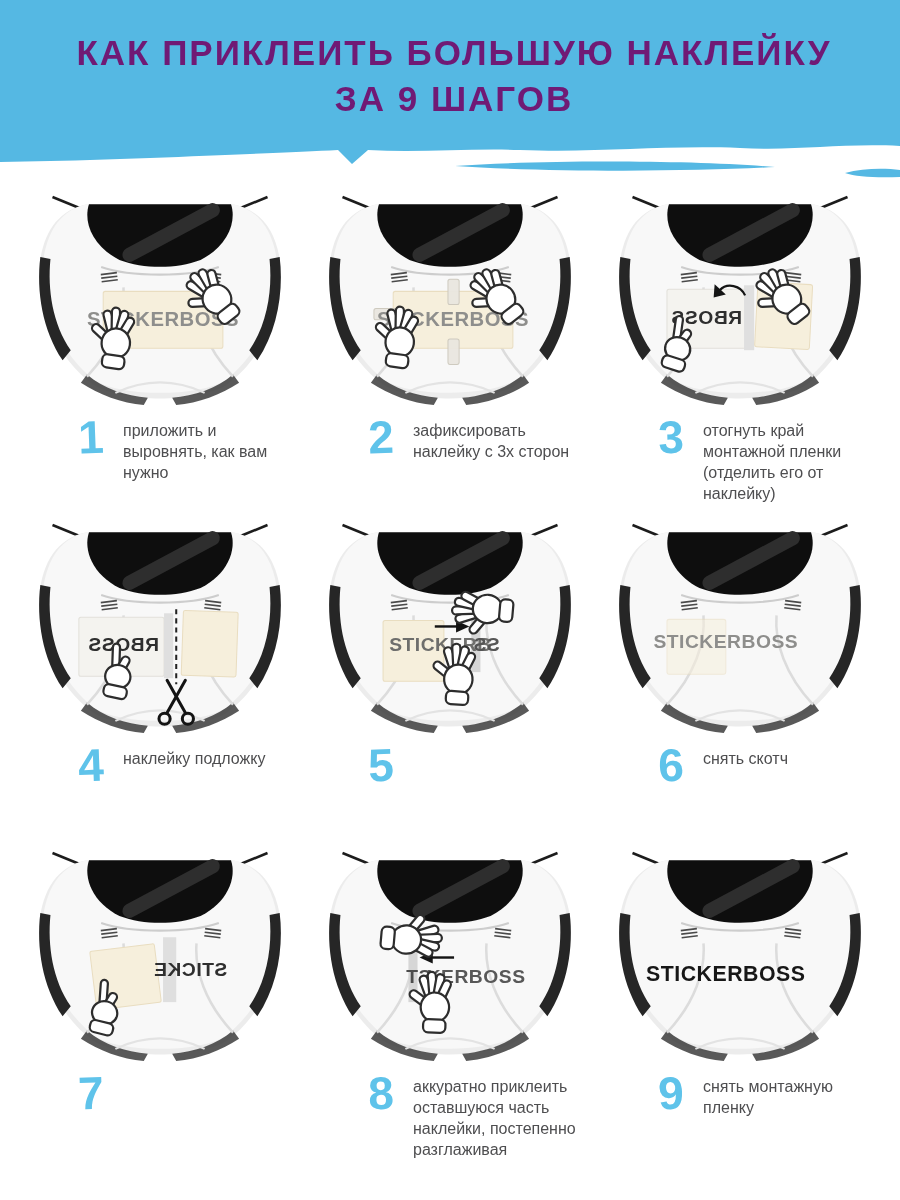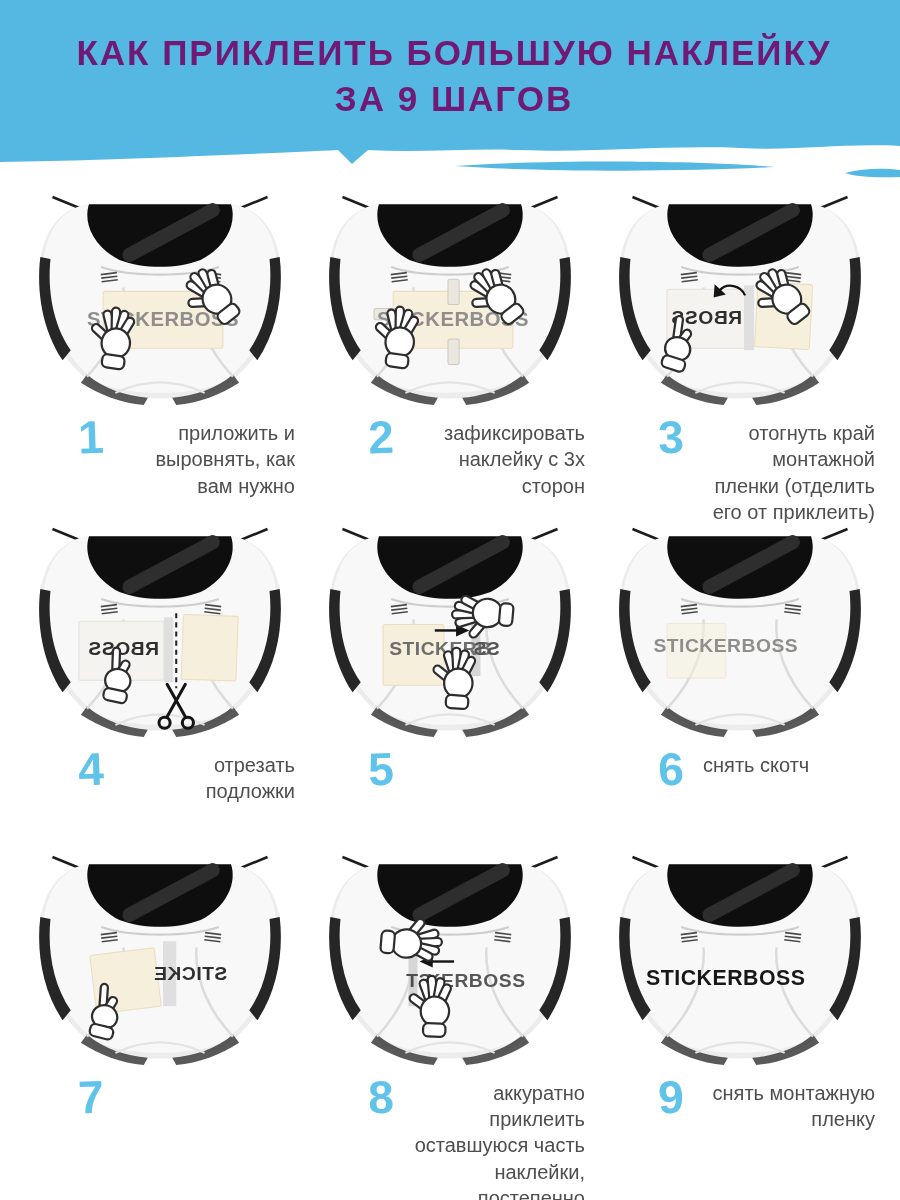--- a/index.html
+++ b/index.html
@@ -24,22 +24,22 @@
   svg.car{width:266px;height:213px;display:block;margin:0 auto;}
   .caption{
     display:flex;align-items:flex-start;gap:13px;
     padding:10px 0 0 52px;min-height:115px;box-sizing:border-box;
   }
   .stepnum{
     flex:0 0 38px;font-size:46px;line-height:.9;font-weight:bold;
     color:var(--accent,#5fc3ea);text-align:center;transform:rotate(-2deg);
   }
   .steptext{
-    font-size:20px;line-height:1.32;color:var(--caption,#4e4e50);
-    max-width:172px;padding-top:3px;text-align:right;
+    font-size:16px;line-height:1.32;color:var(--caption,#4e4e50);
+    max-width:172px;padding-top:3px;
   }
   
   .film{fill:var(--film,#f6efdc);stroke:#e9ddc0;stroke-width:1;}
   .foldfilm{fill:#f4f3ef;stroke:#e2e0da;stroke-width:1;}
   .roll{fill:#d6d6d6;}
   .roll-light{fill:#dfdfdf;}
   .tape{fill:#eae7e0;stroke:#ccc8bd;stroke-width:1;opacity:.95;}
   .cutline{stroke:#222;stroke-width:2;stroke-dasharray:5 4;fill:none;}
   .stk{font-family:"Liberation Sans",sans-serif;font-weight:bold;
        text-anchor:middle;letter-spacing:.5px;}
@@ -167,38 +167,38 @@
       <rect class="foldfilm" x="58" y="94" width="78" height="58" rx="2"></rect>
       <rect class="roll-light" x="134" y="90" width="10" height="64"></rect>
       <rect class="film" x="146" y="88" width="54" height="64" rx="2" transform="rotate(3 173 120)"></rect>
       <text class="stk" transform="translate(97,128) scale(-1,1)" font-size="19" fill="#2e2e2e">RBOSS</text>
       <use href="#fold-arrow-sym" transform="translate(121,98)"></use>
       <use href="#hand-press" transform="translate(178,106) rotate(-38)"></use>
       <use href="#hand-point" transform="translate(66,154) rotate(18)"></use>
     </svg>
     <div class="caption">
       <div class="stepnum">3</div>
-      <div class="steptext">отогнуть край монтажной пленки (отделить его от приклеить)</div>
+      <div class="steptext">отогнуть край монтажной пленки (отделить его от наклейку)</div>
     </div>
   </div>
 
   <div class="panel">
     <svg class="car" viewBox="0 0 260 210">
       <use href="#car-base"></use>
       <rect class="foldfilm" x="50" y="94" width="84" height="58" rx="2"></rect>
       <rect class="roll-light" x="134" y="90" width="9" height="64"></rect>
       <rect class="film" x="152" y="88" width="54" height="64" rx="2" transform="rotate(2 179 120)"></rect>
       <text class="stk" transform="translate(94,127) scale(-1,1)" font-size="19" fill="#2e2e2e">RBOSS</text>
       <line class="cutline" x1="146" y1="86" x2="146" y2="160"></line>
       <use href="#scissors-sym" transform="translate(146,178)"></use>
       <use href="#hand-point" transform="translate(86,154) rotate(12)"></use>
     </svg>
     <div class="caption">
       <div class="stepnum">4</div>
-      <div class="steptext">отрезать подложки</div>
+      <div class="steptext">наклейку подложку</div>
     </div>
   </div>
 
   <div class="panel">
     <svg class="car" viewBox="0 0 260 210">
       <use href="#car-base"></use>
       <rect class="film" x="64" y="97" width="60" height="60" rx="2"></rect>
       <rect class="roll" x="151" y="86" width="9" height="62"></rect>
       <text class="stk stk-l" x="70" y="127" font-size="19" fill="#6e6e6c">STICKERB</text>
       <text class="stk" transform="translate(166,127) scale(-1,1)" font-size="19" fill="#555">SS</text>

